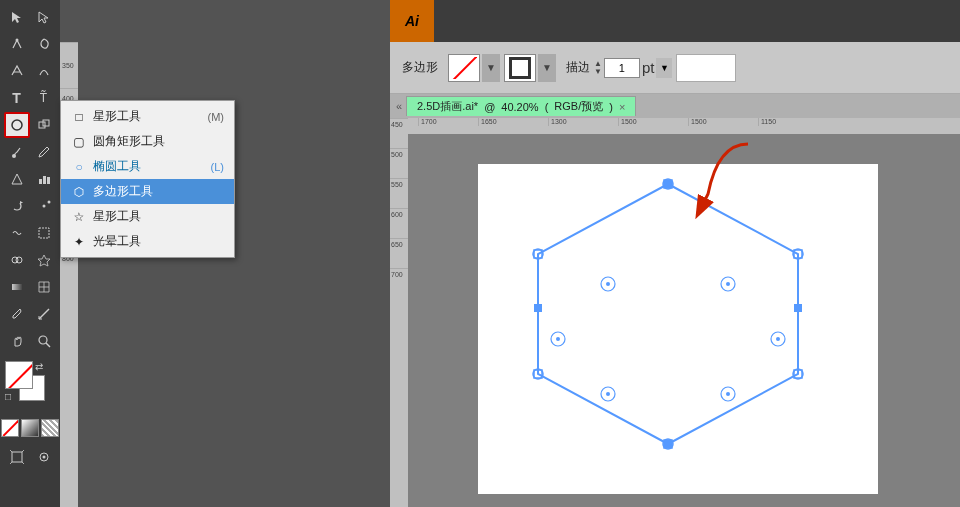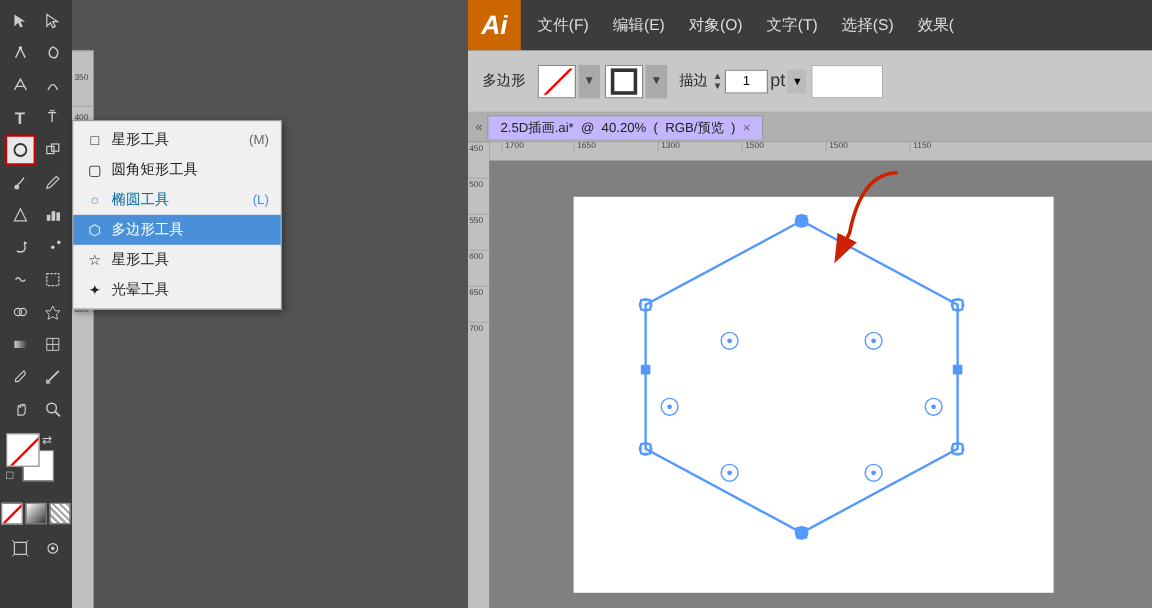--- a/index.html
+++ b/index.html
@@ -108,24 +108,24 @@
       gap: 0;
     }
 
     .app-logo {
       width: 44px;
       height: 42px;
       background: #cc6600;
       display: flex;
       align-items: center;
       justify-content: center;
-      font-size: 22px;
+      font-size: 14px;
       font-style: italic;
       font-weight: bold;
-      color: #ffffff;
+      color: #000000;
       flex-shrink: 0;
       text-align: center;
     }
 
     .menu-items {
       display: flex;
       align-items: center;
       height: 42px;
       padding: 0 4px;
     }
@@ -303,21 +303,21 @@
       border: 1px solid #999;
       border-bottom: none;
       display: flex;
       align-items: center;
       font-size: 11px;
       color: #222;
       cursor: pointer;
       gap: 6px;
     }
     .doc-tab.active {
-      background: #c4b5fd;
+      background: #86efac;
     }
     .doc-tab-close {
       font-size: 11px;
       color: #666;
       cursor: pointer;
     }
 
     
     .ruler-top {
       position: absolute;
@@ -368,28 +368,20 @@
       font-size: 7px;
       color: #444;
       overflow: hidden;
     }
   </style>
 </head>
 <body>
 
 <div class="menu-bar">
   <div class="app-logo">Ai</div>
-  <div class="menu-items">
-    <span class="menu-item-top">文件(F)</span>
-    <span class="menu-item-top">编辑(E)</span>
-    <span class="menu-item-top">对象(O)</span>
-    <span class="menu-item-top">文字(T)</span>
-    <span class="menu-item-top">选择(S)</span>
-    <span class="menu-item-top">效果(</span>
-  </div>
 </div>
 
 <div class="options-bar">
   <span class="options-label">多边形</span>
 
   <div class="fill-stroke-box">
     <div class="fill-swatch crossed">
       <div class="fill-swatch-inner">
         <div class="cross-line"></div>
       </div>

